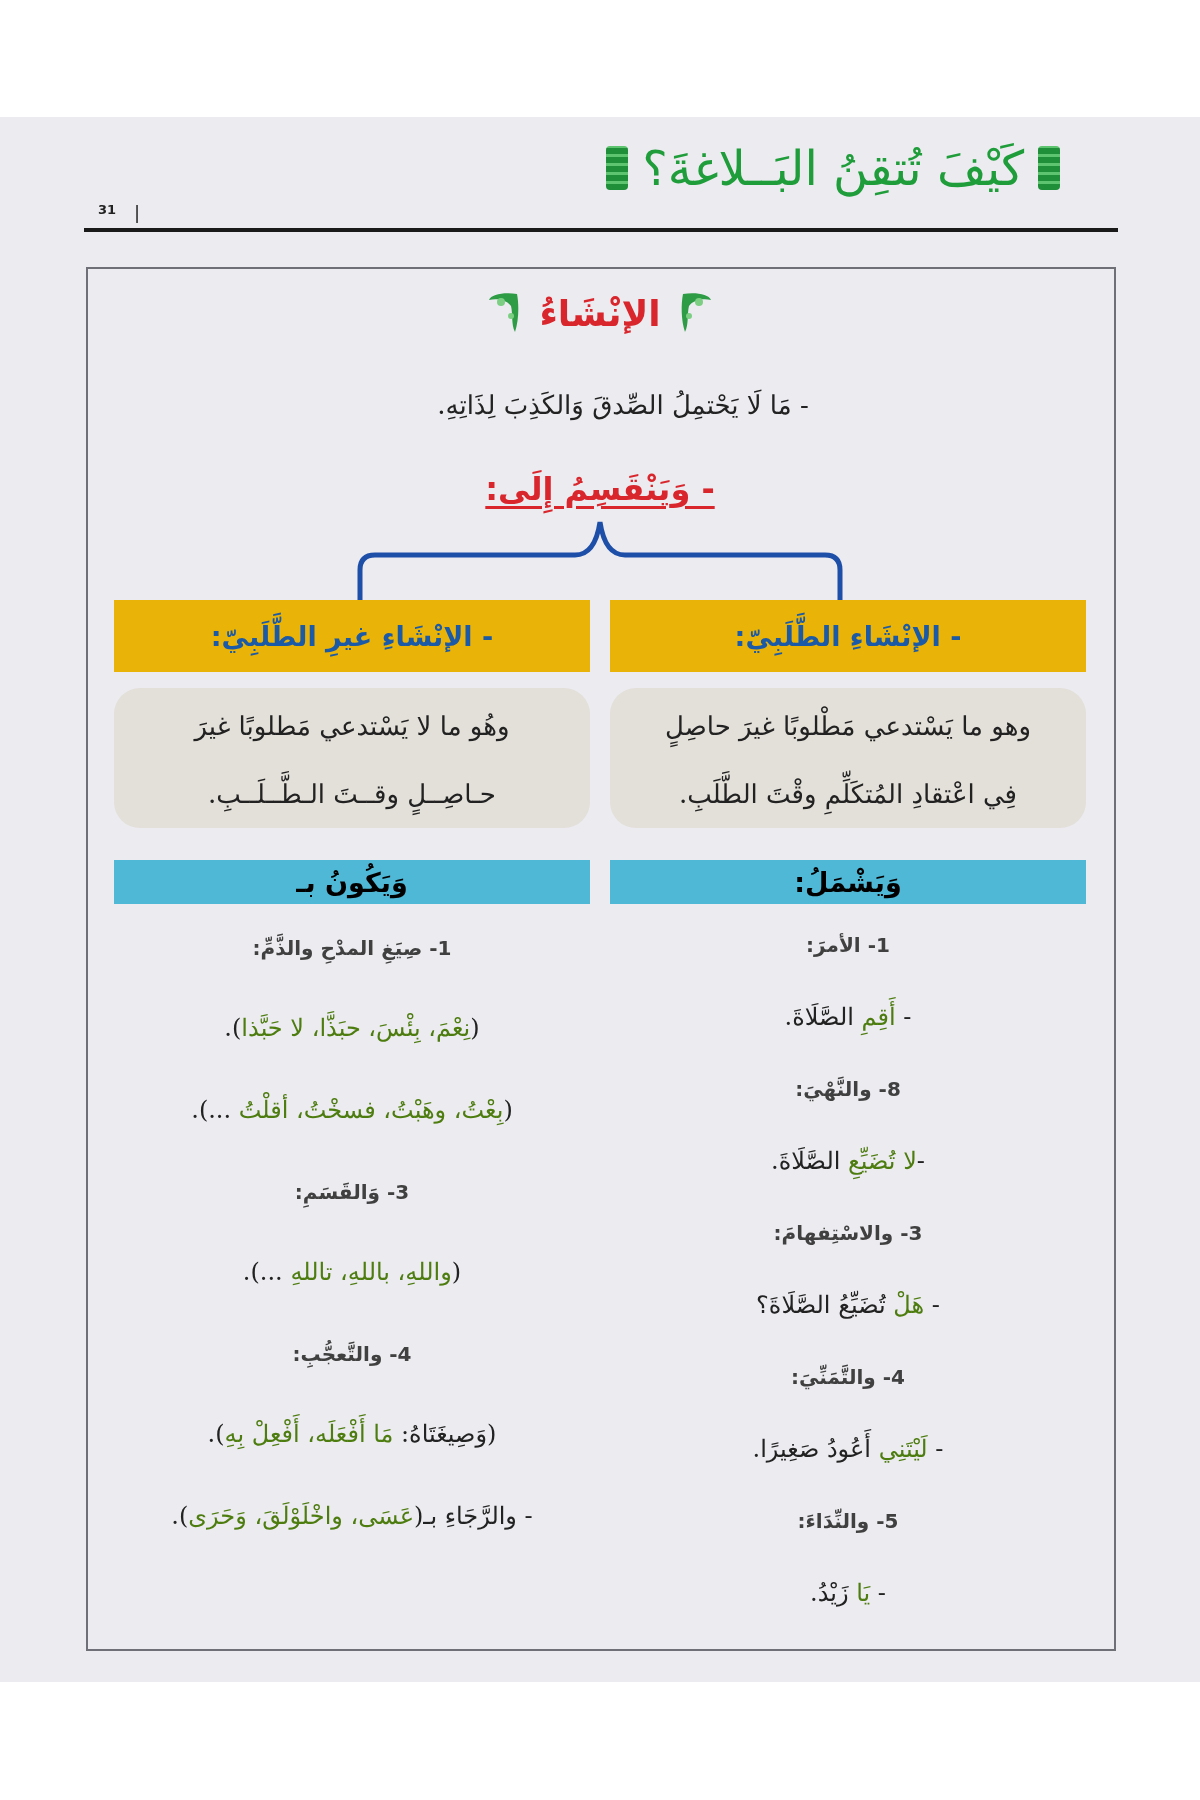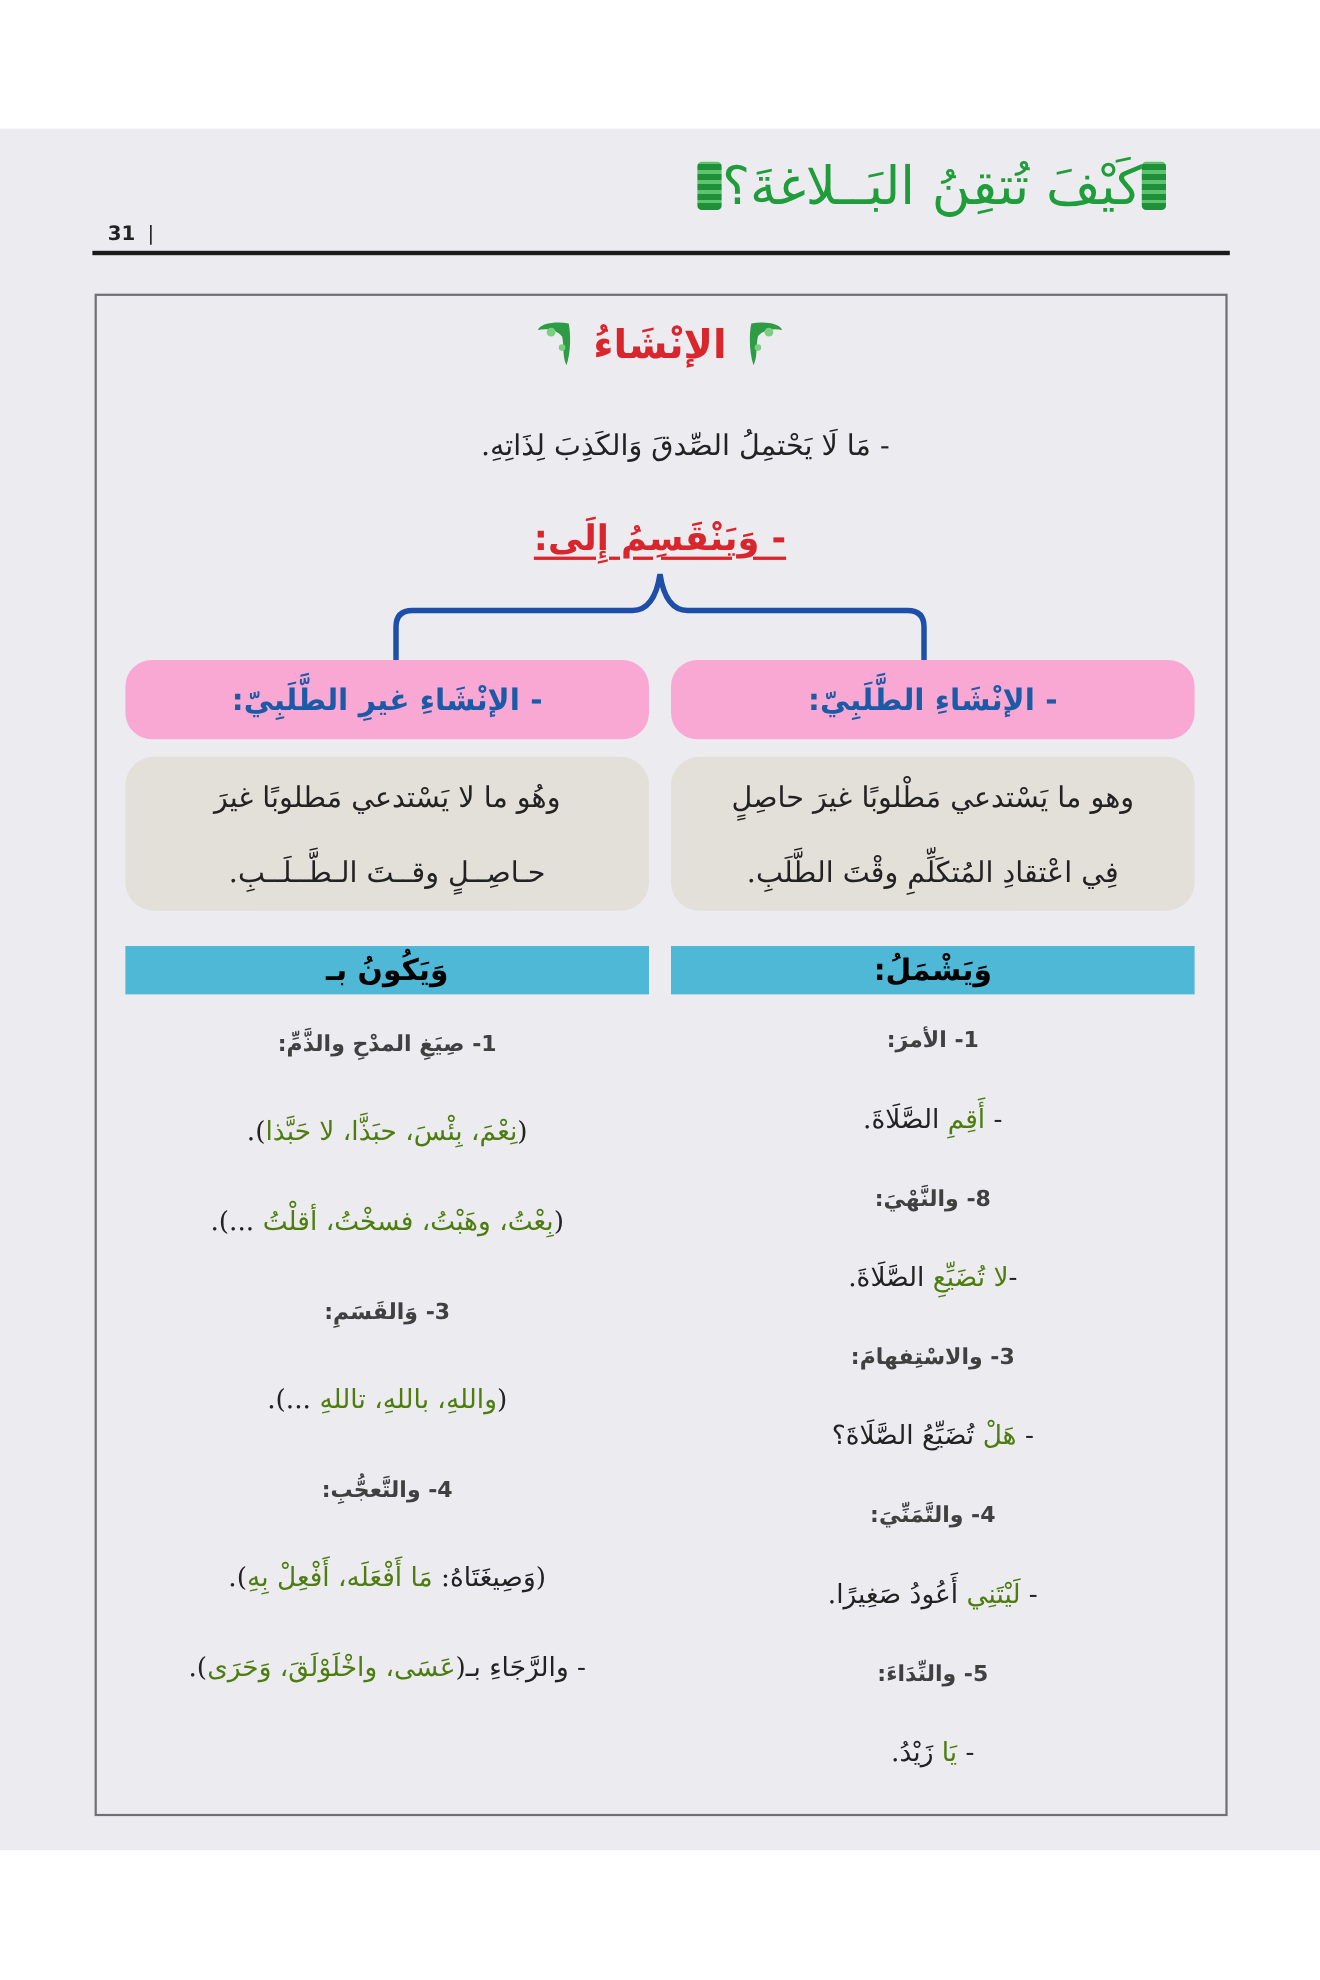--- a/index.html
+++ b/index.html
@@ -8,29 +8,29 @@
       position: relative; overflow: hidden;
       font-family: "DejaVu Sans", sans-serif;
     }
     .page {
       position: absolute; left: 0; top: 117px; width: 1200px; height: 1565px;
       background: #ecebf0;
     }
     .header-title {
       position: absolute; right: 140px; top: 140px; direction: rtl;
       font-family: "DejaVu Serif", serif; font-size: 48px; color: #1f9d3a;
-      display: flex; align-items: center; gap: 0;
+      display: flex; align-items: center; gap: 14px;
     }
     .title-ornament {
       width: 22px; height: 44px; border-radius: 4px;
       background: repeating-linear-gradient(0deg, #1f8f3a 0 6px, #5ec46f 6px 9px);
     }
     .page-number {
       position: absolute; left: 98px; top: 202px;
-      font-size: 18px; font-weight: bold; color: #222;
+      font-size: 13px; font-weight: bold; color: #222;
     }
     .page-number-sep { position: absolute; left: 134px; top: 202px; font-size: 18px; color: #222; }
     .header-rule {
       position: absolute; left: 84px; top: 228px; width: 1034px; height: 4px; background: #1a1a1a;
     }
     .frame {
       position: absolute; left: 86px; top: 267px; width: 1026px; height: 1380px;
       border: 2px solid #6f6f78;
     }
     .section-heading {
@@ -47,23 +47,23 @@
       position: absolute; left: 0; right: 0; top: 390px; text-align: center; direction: rtl;
       font-family: "DejaVu Serif", serif; font-size: 26px; color: #222; margin-left: 46px;
     }
     .divides {
       position: absolute; left: 0; right: 0; top: 470px; text-align: center; direction: rtl;
       font-family: "DejaVu Sans", sans-serif; font-weight: bold; font-size: 32px; color: #d9262c;
     }
     .divides span { text-decoration: underline; text-decoration-color: #d9262c; text-underline-offset: 6px; }
     .brace { position: absolute; left: 350px; top: 510px; }
     .col-header {
-      position: absolute; top: 600px; height: 72px; background: #f9a8d4;
+      position: absolute; top: 600px; height: 72px; background: #eab308;
       display: flex; align-items: center; justify-content: center; direction: rtl;
-      font-weight: bold; font-size: 27px; color: #1b5aa6; border-radius: 24px;
+      font-weight: bold; font-size: 27px; color: #1b5aa6;
     }
     .col-body {
       position: absolute; top: 688px; height: 140px; background: #e3dfd9;
       direction: rtl; text-align: center;
       font-family: "DejaVu Serif", serif; font-size: 26px; color: #222; line-height: 68px;
       padding-top: 4px; box-sizing: border-box; border-radius: 26px;
     }
     .col-bar {
       position: absolute; top: 860px; height: 44px; background: #4fb8d6;
       display: flex; align-items: center; justify-content: center; direction: rtl;

